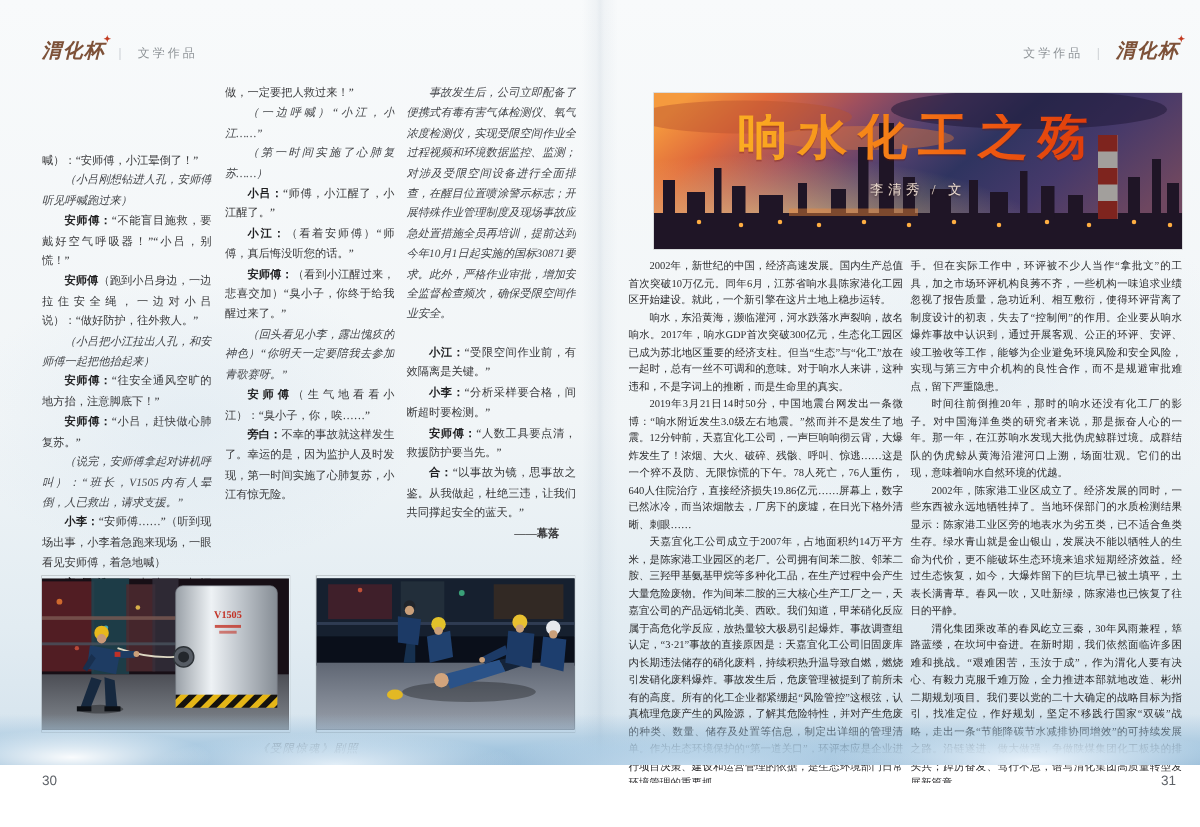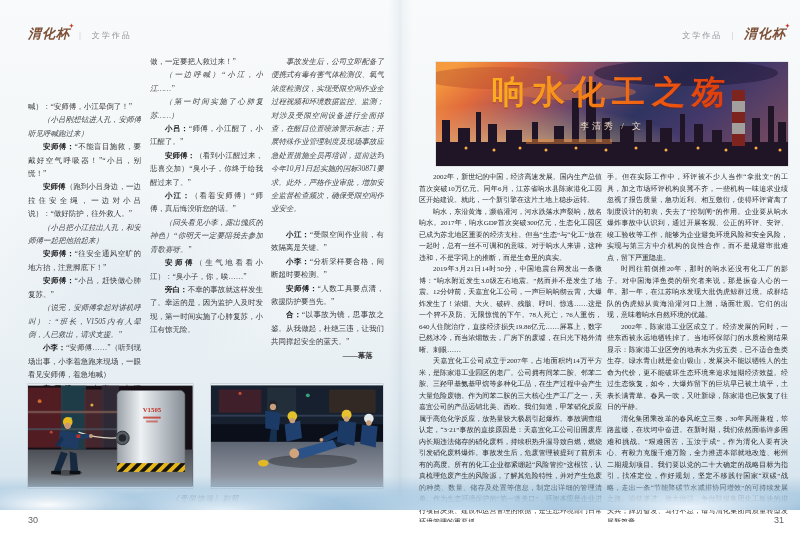--- a/index.html
+++ b/index.html
@@ -89,22 +89,22 @@
         <p class="para d">（说完，安师傅拿起对讲机呼叫）：“班长，V1505内有人晕倒，人已救出，请求支援。”</p>
         <p class="para"><span class="spk">小李：</span>“安师傅……”（听到现场出事，小李着急跑来现场，一眼看见安师傅，着急地喊）</p>
         <p class="para"><span class="spk">安师傅：</span>“小李，小江他……”（看见小李，安师傅憋着的情绪缓发出来）</p>
         <p class="para"><span class="spk">小李：</span>（跑到小江身边，紧张呼喊）“小江，你怎么了？快醒醒啊。”</p>
       </div>
     <div class="colL colL2">
         <p class="para ni">做，一定要把人救过来！”</p>
         <p class="para d">（一边呼喊）“小江，小江……”</p>
         <p class="para d">（第一时间实施了心肺复苏……）</p>
         <p class="para"><span class="spk">小吕：</span>“师傅，小江醒了，小江醒了。”</p>
+        <p class="para"><span class="spk">小江：</span>（看着安师傅）“师傅，真后悔没听您的话。”</p>
         <p class="para"><span class="spk">安师傅：</span>（看到小江醒过来，悲喜交加）“臭小子，你终于给我醒过来了。”</p>
-        <p class="para"><span class="spk">小江：</span>（看着安师傅）“师傅，真后悔没听您的话。”</p>
         <p class="para d">（回头看见小李，露出愧疚的神色）“你明天一定要陪我去参加青歌赛呀。”</p>
         <p class="para"><span class="spk">安师傅</span>（生气地看看小江）：“臭小子，你，唉……”</p>
         <p class="para"><span class="spk">旁白：</span>不幸的事故就这样发生了。幸运的是，因为监护人及时发现，第一时间实施了心肺复苏，小江有惊无险。</p>
       </div>
     <div class="colL colL3">
         <p class="para d">事故发生后，公司立即配备了便携式有毒有害气体检测仪、氧气浓度检测仪，实现受限空间作业全过程视频和环境数据监控、监测；对涉及受限空间设备进行全面排查，在醒目位置喷涂警示标志；开展特殊作业管理制度及现场事故应急处置措施全员再培训，提前达到今年10月1日起实施的国标30871要求。此外，严格作业审批，增加安全监督检查频次，确保受限空间作业安全。</p>
         <p class="para gap"><span class="spk">小江：</span>“受限空间作业前，有效隔离是关键。”</p>
         <p class="para"><span class="spk">小李：</span>“分析采样要合格，间断超时要检测。”</p>
         <p class="para"><span class="spk">安师傅：</span>“人数工具要点清，救援防护要当先。”</p>
         <p class="para"><span class="spk">合：</span>“以事故为镜，思事故之鉴。从我做起，杜绝三违，让我们共同撑起安全的蓝天。”</p>

